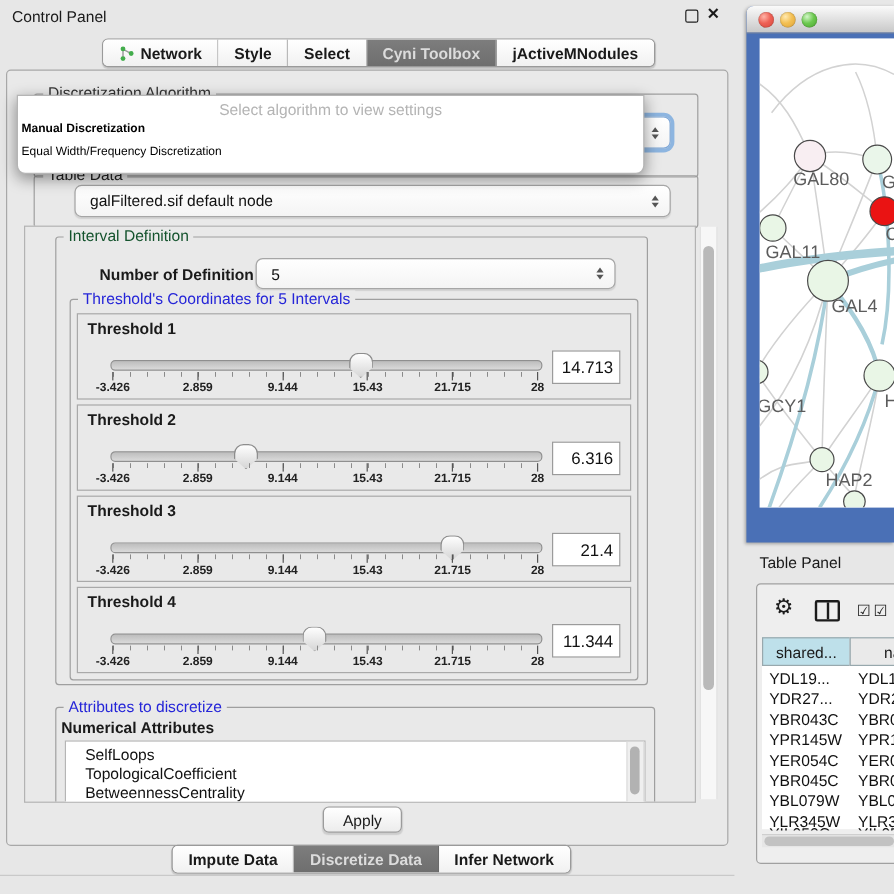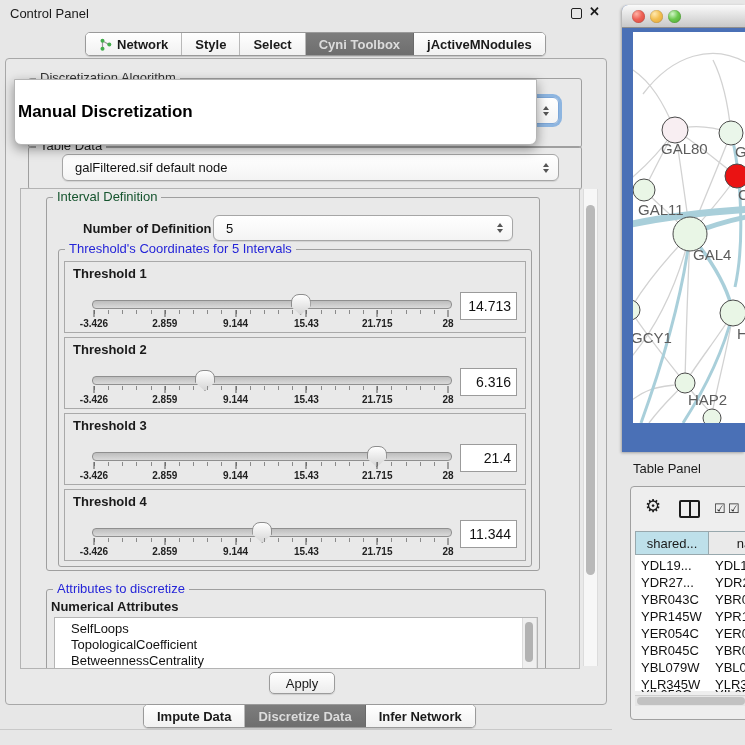--- a/index.html
+++ b/index.html
@@ -52,21 +52,21 @@
   .sbthumb{position:absolute;background:#b9b9b9;border-radius:5px;}
 
   
   .btn{position:absolute;height:20px;border:1px solid #9b9b9b;border-radius:5px;background:linear-gradient(#ffffff,#ececec);
        font-size:13px;display:flex;align-items:center;justify-content:center;box-shadow:0 1px 1px rgba(0,0,0,.12);}
 
   
   .popup{position:absolute;background:#fff;border:1px solid #b5b5b5;border-radius:0 0 7px 7px;
          box-shadow:0 4px 12px rgba(0,0,0,.4);}
   .popup .hint{position:absolute;left:0;right:0;top:4px;text-align:center;color:#b4b4b4;font-size:13px;}
-  .popup .opt{position:absolute;left:3px;font-size:17px;color:#000;white-space:nowrap;}
+  .popup .opt{position:absolute;left:3px;font-size:10px;color:#000;white-space:nowrap;}
 
   
   .macbar{position:absolute;left:0;top:0;right:0;height:22px;border-radius:6px 0 0 0;
           background:linear-gradient(#fafafa,#c8c8c8);border-bottom:1px solid #8e8e8e;}
   .light{position:absolute;top:5px;width:13px;height:13px;border-radius:50%;box-shadow:inset 0 0 1px rgba(0,0,0,.45);}
 
   
   .tp-cell{position:absolute;font-size:13px;color:#111;white-space:nowrap;overflow:hidden;}
   .tp-hdr{position:absolute;height:24px;display:flex;align-items:center;justify-content:center;
           font-size:13px;border:1px solid #98a8ad;box-sizing:border-box;}
@@ -114,21 +114,23 @@
   <div class="abs gtitle" style="left:36px;top:71px;color:#333;">Discretization Algorithm</div>
   <div class="abs combo focusring" style="left:40px;top:97px;width:517px;">
     <div class="cval"></div>
     <div class="stepper">
         <div class="arr-up"></div>
         <div class="arr-dn"></div>
       </div>
   </div>
 
   <div class="abs popup" style="left:14px;top:79px;width:521px;height:64px;z-index:30;">
+    <div class="hint">Select algorithm to view settings</div>
     <div class="opt" style="top:22px;font-weight:bold;">Manual Discretization</div>
+    <div class="opt" style="top:41px;">Equal Width/Frequency Discretization</div>
   </div>
 
   <div class="abs group" style="left:28px;top:146px;width:552px;height:42px;"></div>
   <div class="abs gtitle" style="left:36px;top:139px;color:#222;z-index:2;">Table Data</div>
   <div class="abs combo" style="left:62px;top:154px;width:495px;">
     <div class="cval">galFiltered.sif default node</div>
     <div class="stepper">
         <div class="arr-up"></div>
         <div class="arr-dn"></div>
       </div>

